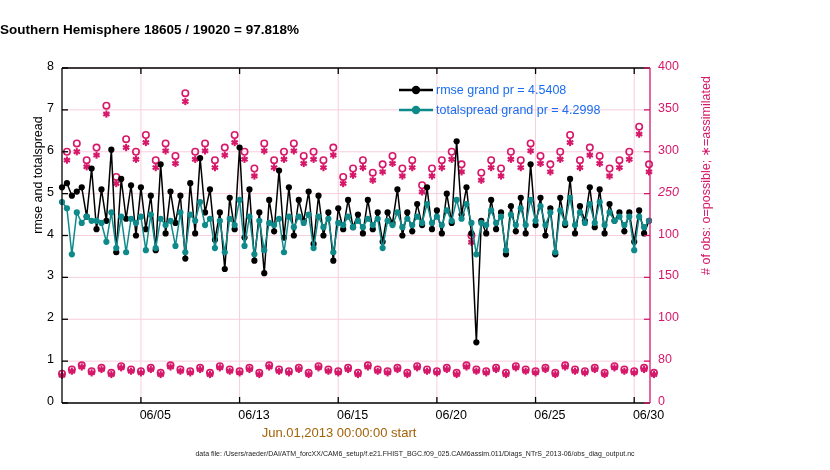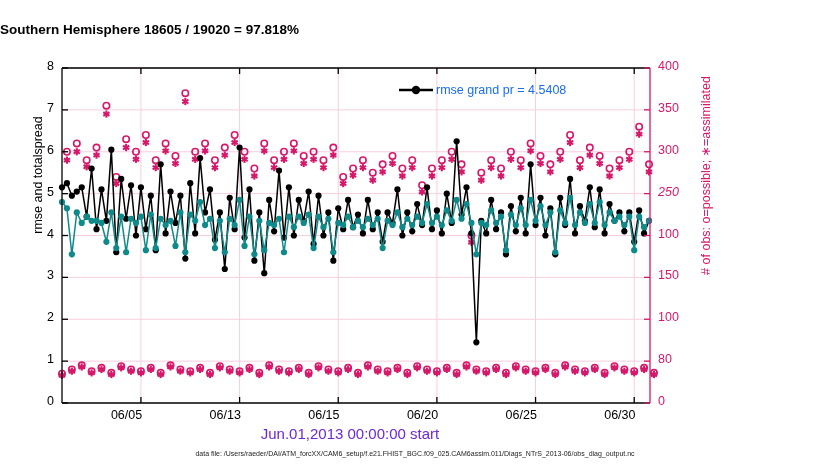--- a/index.html
+++ b/index.html
@@ -40,26 +40,26 @@
     left: 0;
     top: 450px;
     width: 830px;
     text-align: center;
     font-size: 7px;
     color: #222;
     font-family: "Liberation Sans", sans-serif;
   }
   .xlabel {
     position: absolute;
-    left: 56px;
+    left: 45px;
     top: 425px;
     width: 588px;
     text-align: center;
-    font-size: 15px;
-    color: #6d28d9;
+    font-size: 13px;
+    color: #a16207;
   }
   .ylabel-left {
     position: absolute;
     left: -92px;
     top: 168px;
     width: 260px;
     text-align: center;
     font-size: 12.5px;
     color: #000;
     transform: rotate(-90deg);
@@ -112,21 +112,21 @@
     position: absolute;
     font-size: 12.5px;
     color: #d6186a;
     text-align: left;
     width: 50px;
   }
   .tick-label-x {
     position: absolute;
     font-size: 12.5px;
     color: #000;
-    text-align: left;
+    text-align: right;
     width: 60px;
   }
 </style>
 </head>
 <body>
 
 <div id="figure">
 
   <div class="title-block">
     <div>Southern Hemisphere 18605 / 19020 = 97.818%</div>
@@ -1152,20 +1152,27 @@
     </svg>
 
   <div class="legend-box">
     <div class="legend-row">
       <svg class="legend-swatch" viewBox="0 0 36 14">
         <line x1="1" y1="7" x2="35" y2="7" stroke="#000000" stroke-width="2.6"></line>
         <circle cx="18" cy="7" r="4.2" fill="#000000"></circle>
       </svg>
       <span>rmse grand pr = 4.5408</span>
     </div>
+    <div class="legend-row">
+      <svg class="legend-swatch" viewBox="0 0 36 14">
+        <line x1="1" y1="7" x2="35" y2="7" stroke="#0e8a8a" stroke-width="2.6"></line>
+        <circle cx="18" cy="7" r="4.2" fill="#0e8a8a"></circle>
+      </svg>
+      <span>totalspread grand pr = 4.2998</span>
+    </div>
   </div>
 
   <div class="ylabel-left">rmse and totalspread</div>
   <div class="ylabel-right"># of obs: o=possible; ∗=assimilated</div>
   <div class="xlabel">Jun.01,2013 00:00:00 start</div>
 
   <div class="footer">data file: /Users/raeder/DAI/ATM_forcXX/CAM6_setup/f.e21.FHIST_BGC.f09_025.CAM6assim.011/Diags_NTrS_2013-06/obs_diag_output.nc</div>
 
 <div class="tick-label-y-left" style="left: 14px; top: 394px;">0</div>
     <div class="tick-label-y-left" style="left: 14px; top: 352.125px;">1</div>

